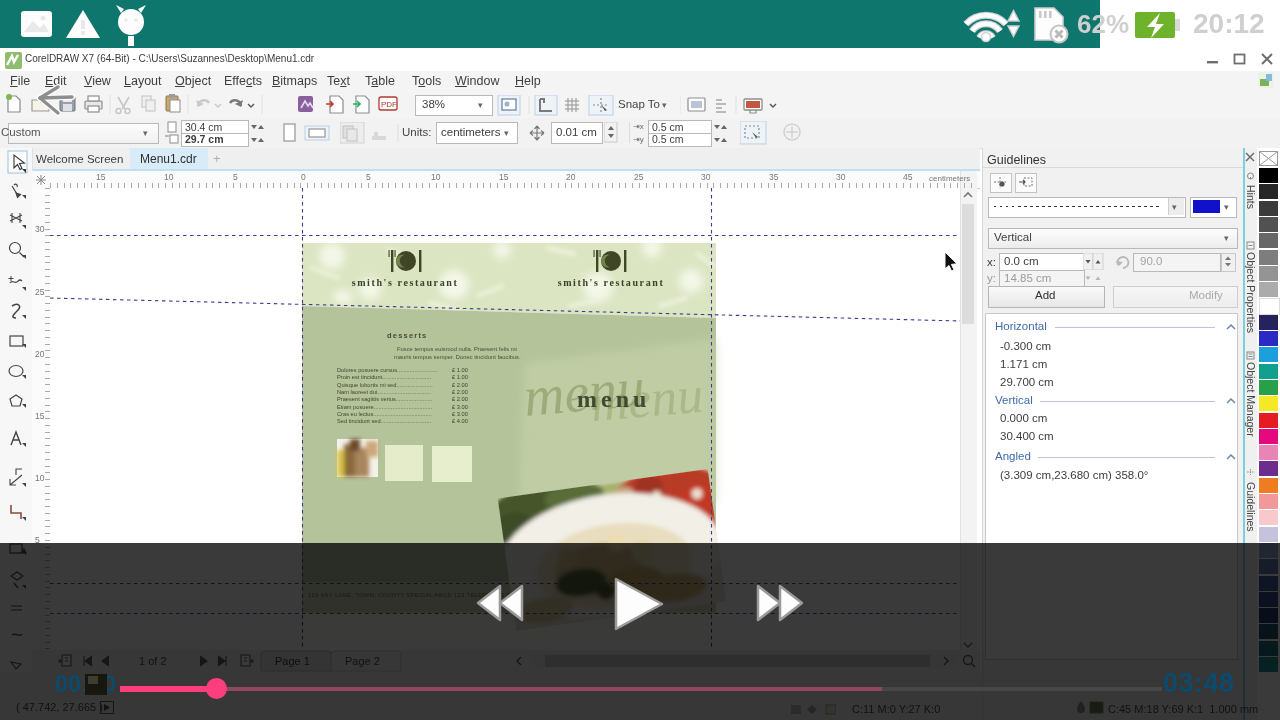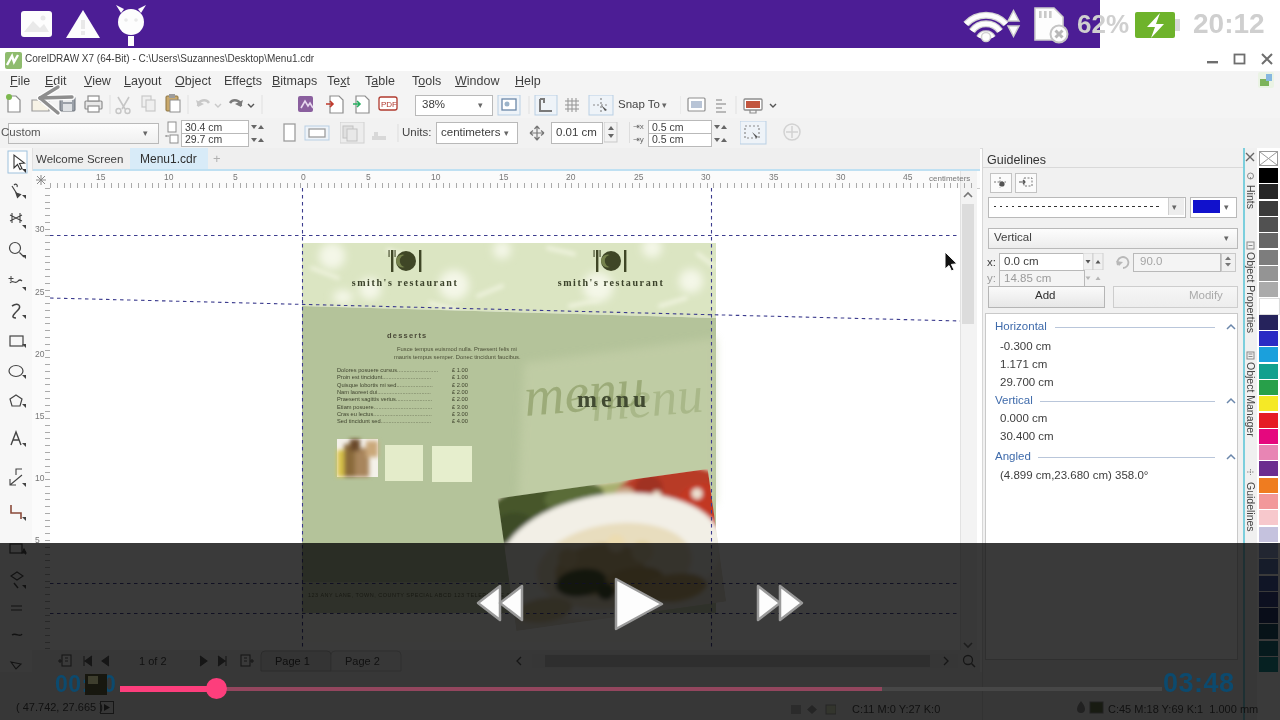--- a/index.html
+++ b/index.html
@@ -1,20 +1,20 @@
 <!DOCTYPE html>
 <html><head>
 <meta charset="utf-8">
 <style>
   html,body{margin:0;padding:0;}
   #stage{position:relative;width:1280px;height:720px;overflow:hidden;
     font-family:"Liberation Sans",sans-serif;background:#fff;}
   .abs{position:absolute;}
   
-  #droidbar{left:0;top:0;width:1100px;height:48px;background:#4c1d95;text-align:center;}
+  #droidbar{left:0;top:0;width:1100px;height:48px;background:#0f766e;text-align:center;}
   .dtxt{color:#cfcfcf;font-size:26px;font-weight:bold;}
   
   #titlebar{left:0;top:48px;width:1280px;height:23px;background:#ffffff;border-bottom:1px solid #e8e8e8;}
   #titletxt{left:25px;top:53px;font-size:10px;color:#3c3c3c;}
   #menubar{left:0;top:71px;width:1280px;height:21px;background:#f4f4f4;}
   .mi{position:absolute;top:3px;font-size:12.5px;color:#3f3f3f;}
   .mi u{text-decoration:underline;}
   #toolbar{left:0;top:92px;width:1280px;height:26px;background:#f4f4f4;}
   #propbar{left:0;top:118px;width:1280px;height:30px;background:#f2f2f2;border-bottom:1px solid #dcdcdc;}
   .combo{position:absolute;background:#fff;border:1px solid #b9b9b9;}
@@ -229,21 +229,21 @@
   <div class="fieldtxt" style="left:1px;top:126px;color:#555;">Custom</div>
   <div class="chev" style="left:143px;top:128px;">▾</div>
   <svg class="abs" style="left:165px;top:120px" width="130" height="27" viewBox="0 0 130 27">
     <rect x="3" y="2" width="8" height="10" fill="#fff" stroke="#8d8d8d"></rect>
     <path d="M1 16 h3 m2 0 h4 m-9 -1 v2" stroke="#8d8d8d" fill="none"></path>
     <rect x="5" y="15" width="8" height="8" fill="#fff" stroke="#8d8d8d"></rect>
   </svg>
   <div class="combo" style="left:181px;top:120px;width:66px;height:12.5px;"></div>
   <div class="fieldtxt" style="left:185px;top:120.5px;font-size:10.5px;">30.4 cm</div>
   <div class="combo" style="left:181px;top:132.5px;width:66px;height:12.5px;"></div>
-  <div class="fieldtxt" style="left:185px;top:133px;font-size:10.5px;">29.7 cm</div>
+  <div class="fieldtxt" style="left:185px;top:133px;font-size:10.5px;font-weight:bold;">29.7 cm</div>
   <svg class="abs" style="left:248px;top:120px" width="20" height="26" viewBox="0 0 20 26">
     <g fill="#666">
         <path d="M3 5 l3 4 3 -4 Z"></path>
         <path d="M16 9 l-3 -4 -3 4 Z"></path>
         <path d="M3 18 l3 4 3 -4 Z"></path>
         <path d="M16 22 l-3 -4 -3 4 Z"></path>
       </g>
   </svg>
   <svg class="abs" style="left:283px;top:122px" width="52" height="22" viewBox="0 0 52 22">
     <rect x="1" y="2" width="11" height="17" fill="#fff" stroke="#9d9d9d" stroke-width="1.3"></rect>
@@ -632,21 +632,21 @@
   <svg class="abs" style="left:1226px;top:397px" width="10" height="8">
       <path d="M1 6 l4 -4 4 4" stroke="#6b87ab" stroke-width="1.5" fill="none"></path>
     </svg>
   <div class="abs dk" style="left:1000px;top:412px;">0.000 cm</div>
   <div class="abs dk" style="left:1000px;top:430px;">30.400 cm</div>
   <div class="abs dkblue" style="left:995px;top:450px;">Angled</div>
   <div class="abs" style="left:1038px;top:457px;width:177px;height:1px;background:#b9c6da;"></div>
   <svg class="abs" style="left:1226px;top:453px" width="10" height="8">
       <path d="M1 6 l4 -4 4 4" stroke="#6b87ab" stroke-width="1.5" fill="none"></path>
     </svg>
-  <div class="abs dk" style="left:1000px;top:469px;">(4.899 cm,23.680 cm) 358.0°</div>
+  <div class="abs dk" style="left:1000px;top:469px;">(3.309 cm,23.680 cm) 358.0°</div>
 
   <div class="abs" id="tabstrip"></div>
   <svg class="abs" style="left:1243px;top:150px" width="14" height="16">
       <path d="M3 3 l8 8 M11 3 l-8 8" stroke="#666" stroke-width="1.4"></path>
     </svg>
   <svg class="abs" style="left:1246px;top:172px" width="9" height="400" viewBox="0 0 9 400">
     <g stroke="#8a8a8a" stroke-width="1" fill="none">
       <circle cx="4.5" cy="4" r="3"></circle>
         <path d="M4.5 5 v2"></path>
       <rect x="1" y="70" width="7" height="7"></rect>

